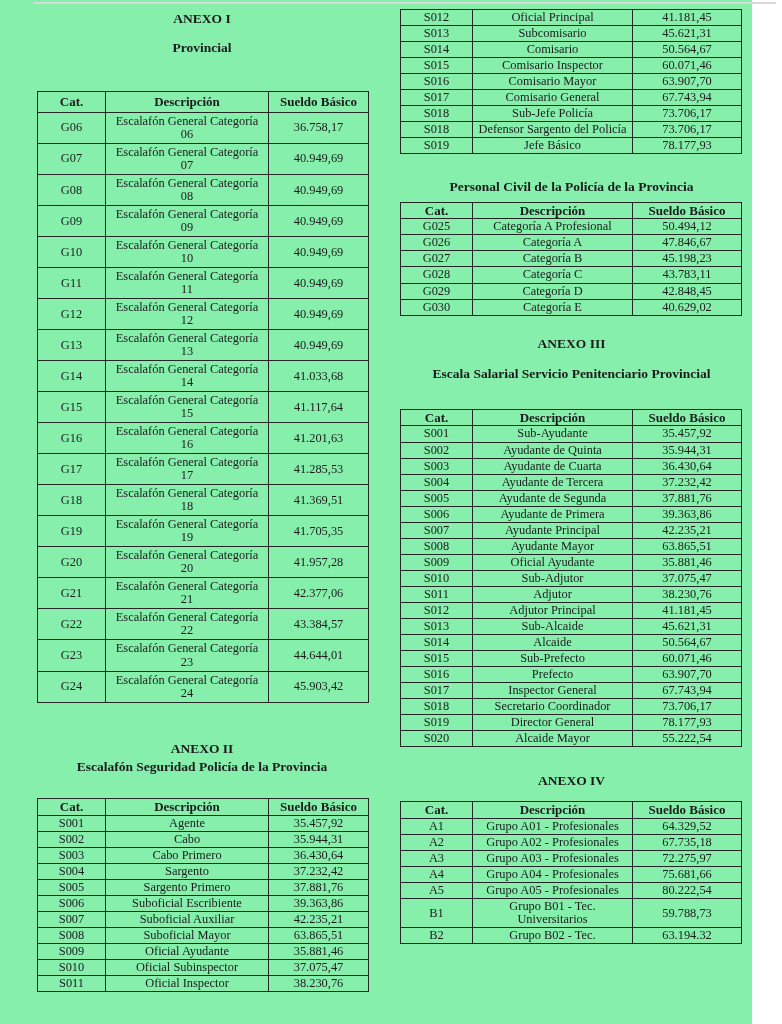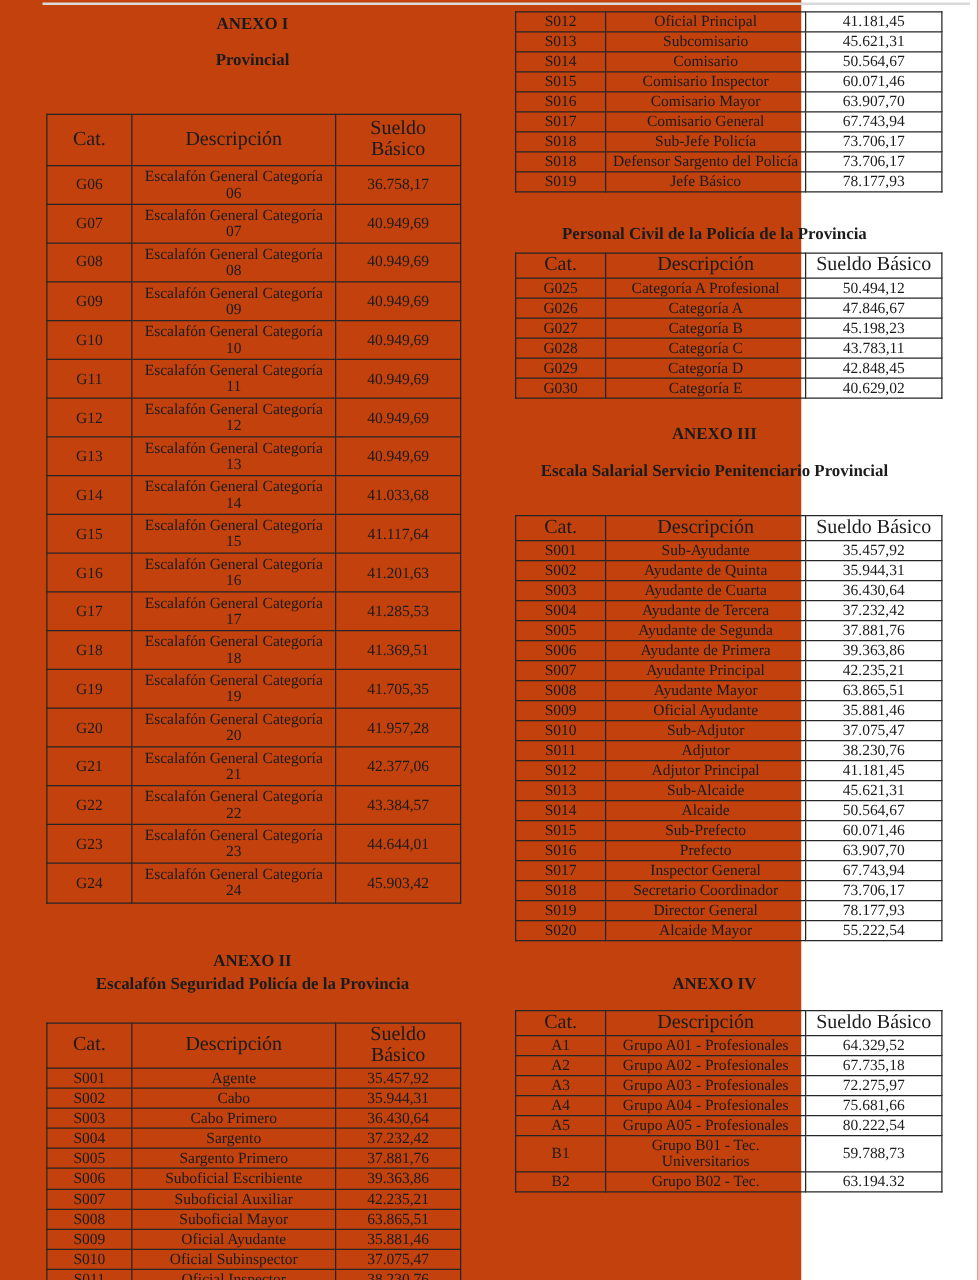--- a/index.html
+++ b/index.html
@@ -3,50 +3,50 @@
 <meta charset="utf-8">
 <style>
   html, body { margin: 0; padding: 0; }
   body {
     width: 782px; height: 1024px;
     background: #ffffff;
     font-family: "Liberation Serif", "DejaVu Serif", serif;
     color: #1b1b1b;
     overflow: hidden;
   }
-  #page { position: relative; width: 641px; height: 1024px; background: #c2410c; }
+  #page { position: relative; width: 752px; height: 1024px; background: #86efac; }
   .scan-line {
     position: absolute; top: 2px; left: 34px; width: 742px; height: 2px;
     background: #d9d9d9;
   }
   .column { position: absolute; top: 0; }
   #col-left  { left: 36px;  width: 332px; }
   #col-right { left: 400px; width: 343px; }
 
   .block { display: block; }
   .b-title, .b-subtitle {
     text-align: center; font-weight: bold;
     font-size: 13.5px; line-height: 1.16;
   }
 
   .block table {
     border-collapse: collapse; table-layout: fixed;
     margin-left: 1px;
   }
   #col-left  .block table { width: 331px; }
-  #col-right .block table { width: 341px; margin-left: 12px; }
+  #col-right .block table { width: 341px; margin-left: 0; }
 
   th, td {
     border: 1px solid #262626;
     text-align: center; vertical-align: middle;
     font-size: 12.4px; line-height: 1.05;
     padding: 1px 4px;
     word-wrap: break-word; overflow: hidden;
   }
-  th { font-size: 16px; font-weight: normal; }
+  th { font-size: 13px; font-weight: bold; }
 
   
   #col-left .block:nth-child(3) td { padding-top: 2px; padding-bottom: 2px; }
   #col-left .block:nth-child(3) th { padding-top: 3px; padding-bottom: 3px; }
 
   
   #col-left  .block:nth-child(1) { margin-top: 11px; }
   #col-left  .block:nth-child(2) { margin-top: 13px; }
   #col-left  .block:nth-child(3) { margin-top: 36px; }
   #col-left  .block:nth-child(4) { margin-top: 38px; }

